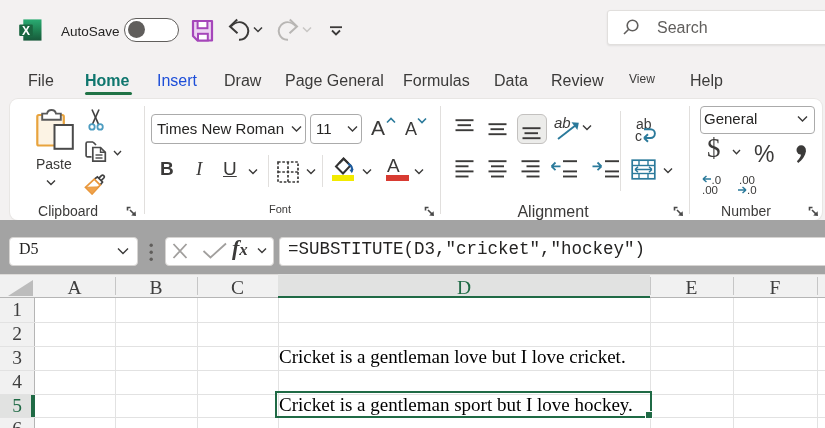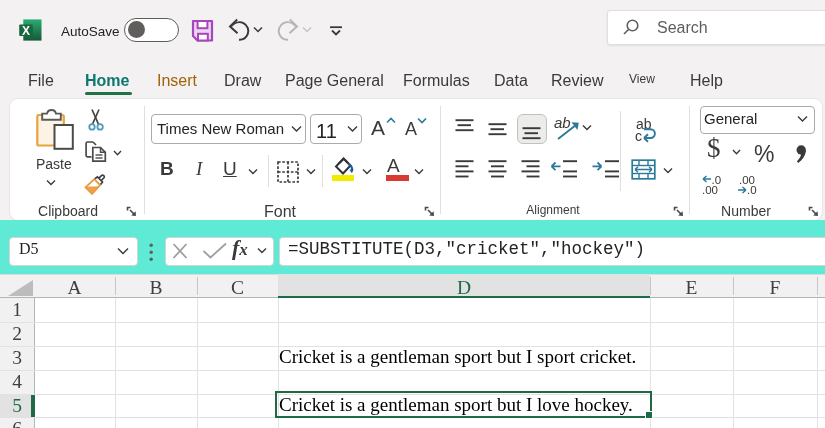--- a/index.html
+++ b/index.html
@@ -66,21 +66,21 @@
     <circle cx="10.5" cy="7.5" r="5.3" fill="none" stroke="#605e5c" stroke-width="1.6"></circle>
     <line x1="6.5" y1="11.5" x2="2" y2="16" stroke="#605e5c" stroke-width="1.6"></line>
   </svg>
   <div class="abs" style="left:657px;top:19px;font-size:16px;color:#605e5c;">Search</div>
 </div>
 
 <div class="abs" id="tabs" style="left:0;top:62px;width:825px;height:37px;">
   <div class="abs" style="left:28px;top:10px;font-size:16px;color:#3b3a39;">File</div>
   <div class="abs" style="left:85px;top:10px;font-size:16px;font-weight:bold;color:#0f766e;">Home</div>
   <div class="abs" style="left:85px;top:30px;width:47px;height:3px;background:#217346;border-radius:2px;"></div>
-  <div class="abs" style="left:157px;top:10px;font-size:16px;color:#a16207;">Insert</div>
+  <div class="abs" style="left:157px;top:10px;font-size:16px;color:#1d4ed8;">Insert</div>
   <div class="abs" style="left:224px;top:10px;font-size:16px;color:#3b3a39;">Draw</div>
   <div class="abs" style="left:285px;top:10px;font-size:16px;color:#3b3a39;">Page General</div>
   <div class="abs" style="left:403px;top:10px;font-size:16px;color:#3b3a39;">Formulas</div>
   <div class="abs" style="left:494px;top:10px;font-size:16px;color:#3b3a39;">Data</div>
   <div class="abs" style="left:551px;top:10px;font-size:16px;color:#3b3a39;">Review</div>
   <div class="abs" style="left:629px;top:10px;font-size:12px;color:#3b3a39;">View</div>
   <div class="abs" style="left:690px;top:10px;font-size:16px;color:#3b3a39;">Help</div>
 </div>
 
 <div class="abs" id="ribbon" style="left:10px;top:99px;width:812px;height:121px;background:#fff;border-radius:8px;box-shadow:0 0 0 1px #e8e6e4, 0 1px 2px rgba(0,0,0,0.06);">
@@ -136,21 +136,21 @@
   </svg>
 </div>
 
 <div class="abs" id="fontgroup">
   <div class="abs" style="left:151px;top:114px;width:153px;height:28px;background:#fff;border:1px solid #ababab;border-radius:4px;"></div>
   <div class="abs" style="left:157px;top:120px;font-size:15px;color:#252423;">Times New Roman</div>
   <svg class="ico" style="left:291px;top:125px;" width="11" height="8" viewBox="0 0 11 8">
     <path d="M1 1.5 L5.5 6 L10 1.5" fill="none" stroke="#3b3a39" stroke-width="1.4"></path>
   </svg>
   <div class="abs" style="left:310px;top:114px;width:50px;height:28px;background:#fff;border:1px solid #ababab;border-radius:4px;"></div>
-  <div class="abs" style="left:316px;top:120px;font-size:20px;color:#252423;">11</div>
+  <div class="abs" style="left:316px;top:120px;font-size:15px;color:#252423;">11</div>
   <svg class="ico" style="left:347px;top:125px;" width="11" height="8" viewBox="0 0 11 8">
     <path d="M1 1.5 L5.5 6 L10 1.5" fill="none" stroke="#3b3a39" stroke-width="1.4"></path>
   </svg>
 
   <div class="abs" style="left:371px;top:116px;font-size:21px;color:#3b3a39;">A</div>
   <svg class="ico" style="left:386px;top:117px;" width="10" height="7" viewBox="0 0 10 7">
     <path d="M1 5.5 L5 1.5 L9 5.5" fill="none" stroke="#2b7a9b" stroke-width="1.6"></path>
   </svg>
   <div class="abs" style="left:405px;top:119px;font-size:18px;color:#3b3a39;">A</div>
   <svg class="ico" style="left:417px;top:117px;" width="10" height="7" viewBox="0 0 10 7">
@@ -186,21 +186,21 @@
   <div class="abs" style="left:332px;top:175px;width:22px;height:5.5px;background:#f2ea00;"></div>
   <svg class="ico" style="left:362px;top:168px;" width="10" height="7" viewBox="0 0 10 7">
     <path d="M1 1.5 L5 5.5 L9 1.5" fill="none" stroke="#3b3a39" stroke-width="1.4"></path>
   </svg>
 
   <div class="abs" style="left:387px;top:155px;font-size:19px;color:#3b3a39;">A</div>
   <div class="abs" style="left:386px;top:175px;width:23px;height:5.5px;background:#d83b32;"></div>
   <svg class="ico" style="left:414px;top:168px;" width="10" height="7" viewBox="0 0 10 7">
     <path d="M1 1.5 L5 5.5 L9 1.5" fill="none" stroke="#3b3a39" stroke-width="1.4"></path>
   </svg>
-  <div class="abs" style="left:245px;top:203px;width:70px;text-align:center;font-size:16px;color:#3b3a39;">Font</div>
+  <div class="abs" style="left:245px;top:203px;width:70px;text-align:center;font-size:11px;color:#3b3a39;">Font</div>
   <svg class="ico" style="left:424px;top:206px;" width="11" height="11" viewBox="0 0 11 11">
     <path d="M1.5 4.5 L1.5 1.5 L4.5 1.5" fill="none" stroke="#494949" stroke-width="1.6"></path>
     <path d="M4 4 L8.6 8.6" stroke="#494949" stroke-width="1.6"></path>
     <path d="M10 10 L9.6 5.2 L5.2 9.6 Z" fill="#494949"></path>
   </svg>
 </div>
 
 <div class="abs" id="aligngroup">
 
   <svg class="ico" style="left:455px;top:119px;" width="19" height="13" viewBox="0 0 19 13">
@@ -275,21 +275,21 @@
     <line x1="1.2" y1="14.5" x2="23.8" y2="14.5" stroke="#2b7a9b" stroke-width="1.4"></line>
     <line x1="8" y1="1.2" x2="8" y2="6.5" stroke="#2b7a9b" stroke-width="1.4"></line>
     <line x1="17" y1="1.2" x2="17" y2="6.5" stroke="#2b7a9b" stroke-width="1.4"></line>
     <line x1="8" y1="14.5" x2="8" y2="19.8" stroke="#2b7a9b" stroke-width="1.4"></line>
     <line x1="17" y1="14.5" x2="17" y2="19.8" stroke="#2b7a9b" stroke-width="1.4"></line>
     <path d="M4 10.5 L21 10.5 M4 10.5 L7 7.8 M4 10.5 L7 13.2 M21 10.5 L18 7.8 M21 10.5 L18 13.2" fill="none" stroke="#2b7a9b" stroke-width="1.5"></path>
   </svg>
   <svg class="ico" style="left:663px;top:167px;" width="10" height="7" viewBox="0 0 10 7">
     <path d="M1 1.5 L5 5.5 L9 1.5" fill="none" stroke="#3b3a39" stroke-width="1.4"></path>
   </svg>
-  <div class="abs" style="left:513px;top:203px;width:80px;text-align:center;font-size:12px;color:#3b3a39;">Alignment</div>
+  <div class="abs" style="left:513px;top:203px;width:80px;text-align:center;font-size:16px;color:#3b3a39;">Alignment</div>
   <svg class="ico" style="left:673px;top:206px;" width="11" height="11" viewBox="0 0 11 11">
     <path d="M1.5 4.5 L1.5 1.5 L4.5 1.5" fill="none" stroke="#494949" stroke-width="1.6"></path>
     <path d="M4 4 L8.6 8.6" stroke="#494949" stroke-width="1.6"></path>
     <path d="M10 10 L9.6 5.2 L5.2 9.6 Z" fill="#494949"></path>
   </svg>
 </div>
 
 <div class="abs" id="numgroup">
   <div class="abs" style="left:700px;top:106px;width:113px;height:26px;background:#fff;border:1px solid #ababab;border-radius:4px;"></div>
   <div class="abs" style="left:704px;top:110px;font-size:15px;color:#252423;">General</div>
@@ -317,21 +317,21 @@
     <text x="10" y="19" font-size="11.5" fill="#3b3a39" font-family="Liberation Sans">.0</text>
   </svg>
   <div class="abs" style="left:711px;top:203px;width:70px;text-align:center;font-size:14px;color:#3b3a39;">Number</div>
   <svg class="ico" style="left:808px;top:206px;" width="11" height="11" viewBox="0 0 11 11">
     <path d="M1.5 4.5 L1.5 1.5 L4.5 1.5" fill="none" stroke="#494949" stroke-width="1.6"></path>
     <path d="M4 4 L8.6 8.6" stroke="#494949" stroke-width="1.6"></path>
     <path d="M10 10 L9.6 5.2 L5.2 9.6 Z" fill="#494949"></path>
   </svg>
 </div>
 
-<div class="abs" id="fbar" style="left:0;top:220px;width:825px;height:54px;background:#5eead4;">
+<div class="abs" id="fbar" style="left:0;top:220px;width:825px;height:54px;background:#a3a3a3;">
   <div class="abs" style="left:9px;top:17px;width:127px;height:27px;background:#fff;border:1px solid #d6d4d2;border-radius:4px;"></div>
   <div class="abs" style="left:19px;top:20px;font-size:16px;color:#252423;font-family:'Liberation Serif',serif;">D5</div>
   <svg class="ico" style="left:117px;top:27px;" width="12" height="8" viewBox="0 0 12 8">
     <path d="M1 1.5 L6 6.5 L11 1.5" fill="none" stroke="#3b3a39" stroke-width="1.4"></path>
   </svg>
   <svg class="ico" style="left:149px;top:23px;" width="5" height="19" viewBox="0 0 5 19">
     <circle cx="2.2" cy="2.2" r="1.7" fill="#605e5c"></circle>
         <circle cx="2.2" cy="9.2" r="1.7" fill="#605e5c"></circle>
         <circle cx="2.2" cy="16.2" r="1.7" fill="#605e5c"></circle>
   </svg>
@@ -389,21 +389,21 @@
   <div class="abs gl-h" style="top:95.5px;"></div>
   <div class="abs gl-h" style="top:119.5px;"></div>
   <div class="abs gl-h" style="top:142.5px;"></div>
 
   <div class="abs" style="left:115px;top:3px;width:1px;height:18px;background:#c6c6c6;"></div>
   <div class="abs" style="left:197px;top:3px;width:1px;height:18px;background:#c6c6c6;"></div>
   <div class="abs" style="left:650px;top:3px;width:1px;height:18px;background:#c6c6c6;"></div>
   <div class="abs" style="left:733px;top:3px;width:1px;height:18px;background:#c6c6c6;"></div>
   <div class="abs" style="left:817px;top:3px;width:1px;height:18px;background:#c6c6c6;"></div>
 
-  <div class="abs" style="left:279px;top:72px;font-size:19px;color:#000;font-family:'Liberation Serif',serif;white-space:nowrap;">Cricket is a gentleman sport but I sport cricket.</div>
+  <div class="abs" style="left:279px;top:72px;font-size:19px;color:#000;font-family:'Liberation Serif',serif;white-space:nowrap;">Cricket is a gentleman love but I love cricket.</div>
   <div class="abs" style="left:279px;top:120px;font-size:19px;color:#000;font-family:'Liberation Serif',serif;white-space:nowrap;">Cricket is a gentleman sport but I love hockey.</div>
 
   <div class="abs" style="left:275px;top:117px;width:373px;height:23px;border:2px solid #1f6a45;background:transparent;"></div>
   <div class="abs" style="left:645px;top:137px;width:6px;height:6px;background:#1f6a45;border:1px solid #fff;"></div>
 </div>
 
 <style>
   .colhead{font-family:'Liberation Serif',serif;font-size:19.5px;color:#3f3f3f;text-align:center;line-height:22px;}
   .rowhead{font-family:'Liberation Serif',serif;font-size:19.5px;color:#3f3f3f;width:34px;text-align:center;line-height:22px;}
   .gl-v{top:23.5px;width:1px;height:131px;background:#e2e2e2;}

